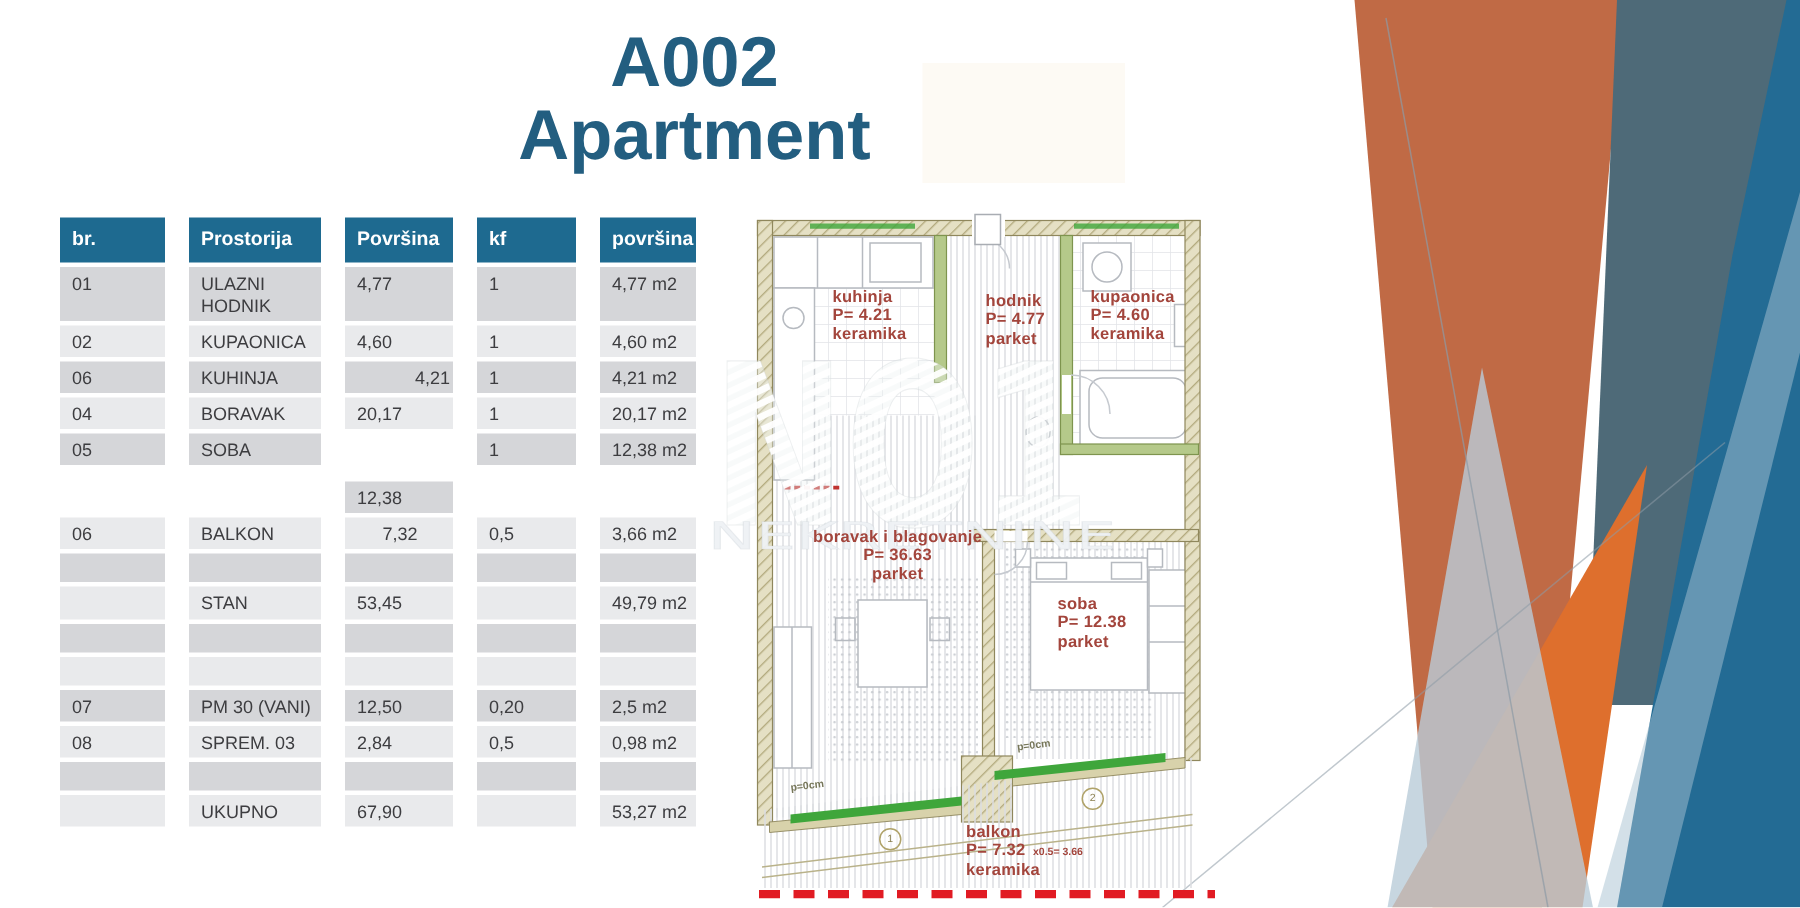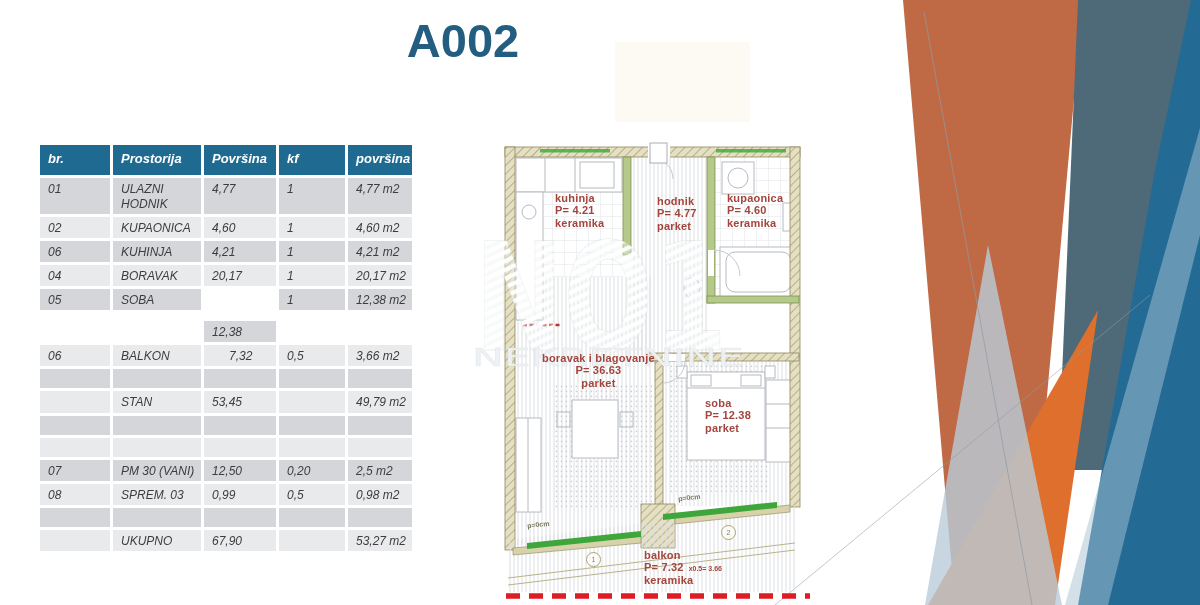--- a/index.html
+++ b/index.html
@@ -7,21 +7,21 @@
          font-family:"Liberation Sans",sans-serif;}
   .layer-svg{position:absolute;left:0;top:0;width:1200px;height:605px;}
 
   
   .title-block{position:absolute;left:238px;top:16px;width:450px;text-align:center;
                color:var(--title-blue,#235e80);font-weight:bold;font-size:47px;line-height:1.05;
                letter-spacing:0px;z-index:3;}
 
   
   .area-table{position:absolute;left:40px;top:145px;z-index:3;font-size:12px;color:#3d3d40;}
-  .t-row{display:grid;grid-template-columns:70px 88px 72px 66px 64px;column-gap:3px;margin-bottom:3px;font-style:italic;}
+  .t-row{display:grid;grid-template-columns:70px 88px 72px 66px 64px;column-gap:16px;margin-bottom:3px;}
   .t-cell{padding:4px 2px 0 8px;overflow:hidden;line-height:1.25;}
   .t-head .t-cell{background:var(--teal,#1e6a90);color:#fff;font-weight:bold;font-size:13px;height:24px;padding-top:6px;}
   .band-dark .t-cell{background:var(--row-dark,#d5d6d9);}
   .band-light .t-cell{background:var(--row-light,#e9eaec);}
 
   
   .room-label{position:absolute;z-index:4;color:var(--label-red,#a3453c);font-size:11px;
               font-weight:bold;line-height:1.12;letter-spacing:.2px;white-space:nowrap;}
   .rl-extra{font-size:7px;font-weight:bold;margin-left:5px;letter-spacing:0;}
   .plan-note{position:absolute;z-index:4;font-size:7px;color:#77775a;font-weight:bold;}
@@ -155,20 +155,21 @@
 
       <g>
         <text x="475" y="350" font-family="DejaVu Sans, sans-serif" font-weight="bold" font-size="150" textLength="252" lengthAdjust="spacingAndGlyphs" fill="url(#wmStripes)" stroke="#cdd3d8" stroke-opacity="0.35" stroke-width="0.8">NO1</text>
         <text x="472" y="366" font-family="DejaVu Sans, sans-serif" font-size="25" textLength="272" lengthAdjust="spacingAndGlyphs" fill="#eef1f4" fill-opacity="0.95" stroke="#c8ced4" stroke-opacity="0.3" stroke-width="0.5">NEKRETNINE</text>
       </g>
     </g>
   </svg>
 
   <div class="title-block">
     <div>A002</div>
+    <div>Apartment</div>
   </div>
 
   <div class="area-table" id="areaTable">
       <div class="t-row t-head">
         <div class="t-cell">br.</div>
         <div class="t-cell">Prostorija</div>
         <div class="t-cell">Površina</div>
         <div class="t-cell">kf</div>
         <div class="t-cell">površina</div>
       </div>
@@ -182,21 +183,21 @@
       <div class="t-row band-light">
         <div class="t-cell" style="height: 17px;">02</div>
         <div class="t-cell" style="height: 17px;">KUPAONICA</div>
         <div class="t-cell" style="height: 17px;">4,60</div>
         <div class="t-cell" style="height: 17px;">1</div>
         <div class="t-cell" style="height: 17px;">4,60 m2</div>
       </div>
       <div class="t-row band-dark">
         <div class="t-cell" style="height: 17px;">06</div>
         <div class="t-cell" style="height: 17px;">KUHINJA</div>
-        <div class="t-cell" style="height: 17px;">4,21</div>
+        <div class="t-cell" style="height: 17px; text-align: right;">4,21</div>
         <div class="t-cell" style="height: 17px;">1</div>
         <div class="t-cell" style="height: 17px;">4,21 m2</div>
       </div>
       <div class="t-row band-light">
         <div class="t-cell" style="height: 17px;">04</div>
         <div class="t-cell" style="height: 17px;">BORAVAK</div>
         <div class="t-cell" style="height: 17px;">20,17</div>
         <div class="t-cell" style="height: 17px;">1</div>
         <div class="t-cell" style="height: 17px;">20,17 m2</div>
       </div>
@@ -245,21 +246,21 @@
       <div class="t-row band-dark">
         <div class="t-cell" style="height: 17px;">07</div>
         <div class="t-cell" style="height: 17px;">PM 30 (VANI)</div>
         <div class="t-cell" style="height: 17px;">12,50</div>
         <div class="t-cell" style="height: 17px;">0,20</div>
         <div class="t-cell" style="height: 17px;">2,5 m2</div>
       </div>
       <div class="t-row band-light">
         <div class="t-cell" style="height: 17px;">08</div>
         <div class="t-cell" style="height: 17px;">SPREM. 03</div>
-        <div class="t-cell" style="height: 17px;">0,99</div>
+        <div class="t-cell" style="height: 17px;">2,84</div>
         <div class="t-cell" style="height: 17px;">0,5</div>
         <div class="t-cell" style="height: 17px;">0,98 m2</div>
       </div>
       <div class="t-row band-dark">
         <div class="t-cell" style="height: 15px;"></div>
         <div class="t-cell" style="height: 15px;"></div>
         <div class="t-cell" style="height: 15px;"></div>
         <div class="t-cell" style="height: 15px;"></div>
         <div class="t-cell" style="height: 15px;"></div>
       </div>

